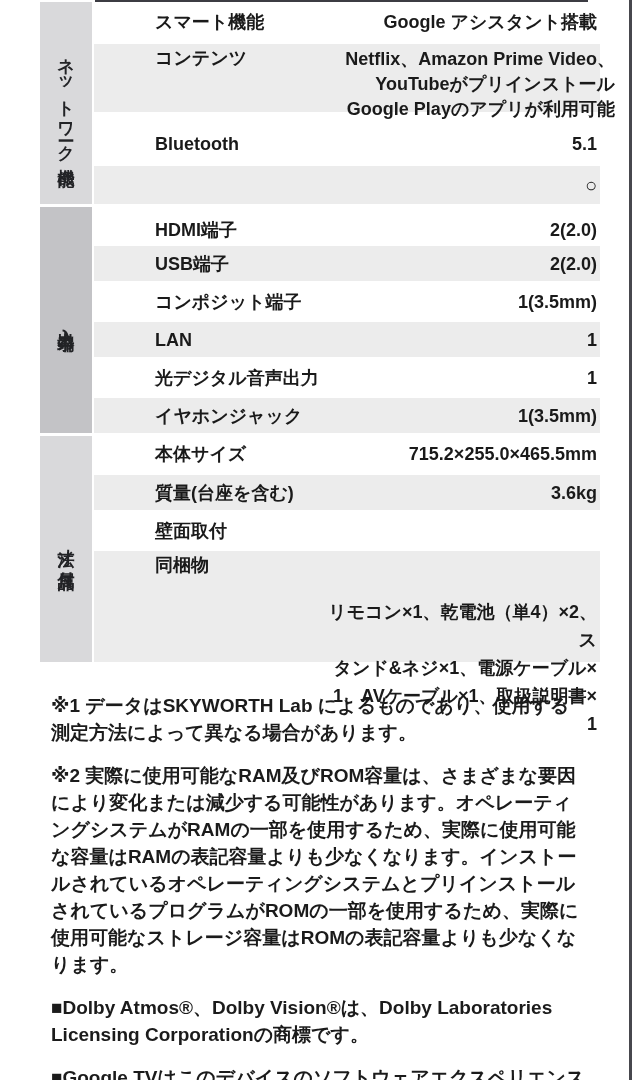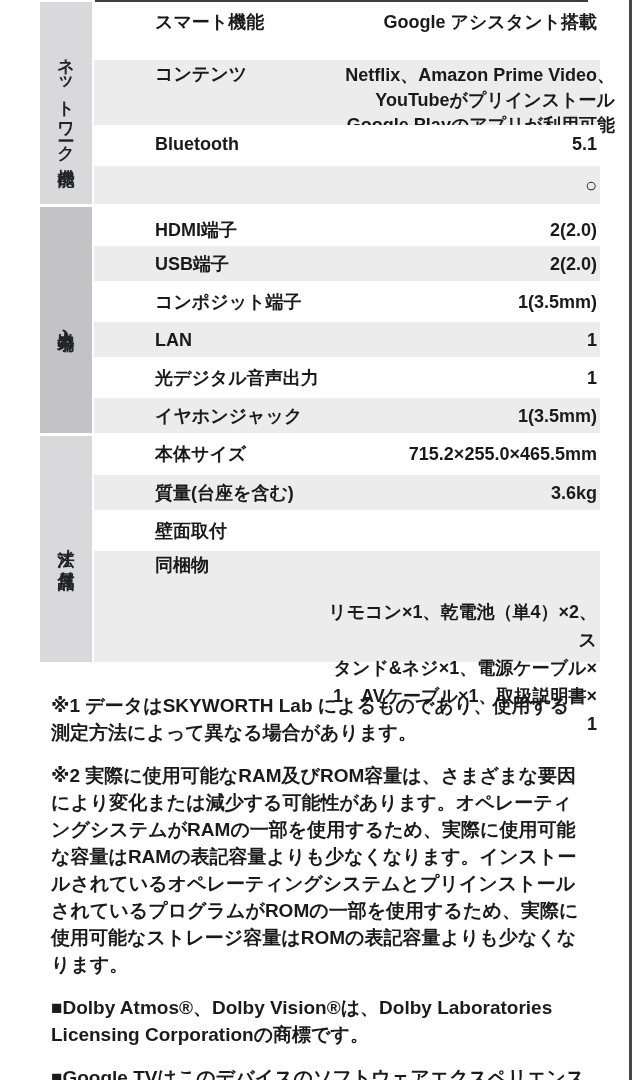--- a/index.html
+++ b/index.html
@@ -20,21 +20,21 @@
   .row{position:absolute;left:94px;width:506px;background:#ffffff;}
   .rows .row:nth-child(even){background:#ececec;}
   .row .lbl,.row .val{
     position:absolute;top:50%;transform:translateY(-50%);
     font-size:18px;font-weight:600;white-space:pre-line;line-height:23px;
   }
   .row .lbl{left:13px;margin-left:48px;}
   .row .val{left:231px;width:272px;text-align:right;}
   .row.multi .lbl,.row.multi .val{top:3px;transform:none;}
   .r1{top:2px;height:40px}
-  .r2{top:60px;height:68px}
+  .r2{top:44px;height:68px}
   .r2 .val{line-height:25px;margin-left:18px;}
   .r3{top:125px;height:38px}
   .r4{top:166px;height:38px}
   .r4 .val{font-size:20px;}
   .r5{top:212px;height:36px}
   .r6{top:246px;height:35px}
   .r7{top:284px;height:35px}
   .r8{top:322px;height:35px}
   .r9{top:360px;height:35px}
   .r10{top:398px;height:35px}

